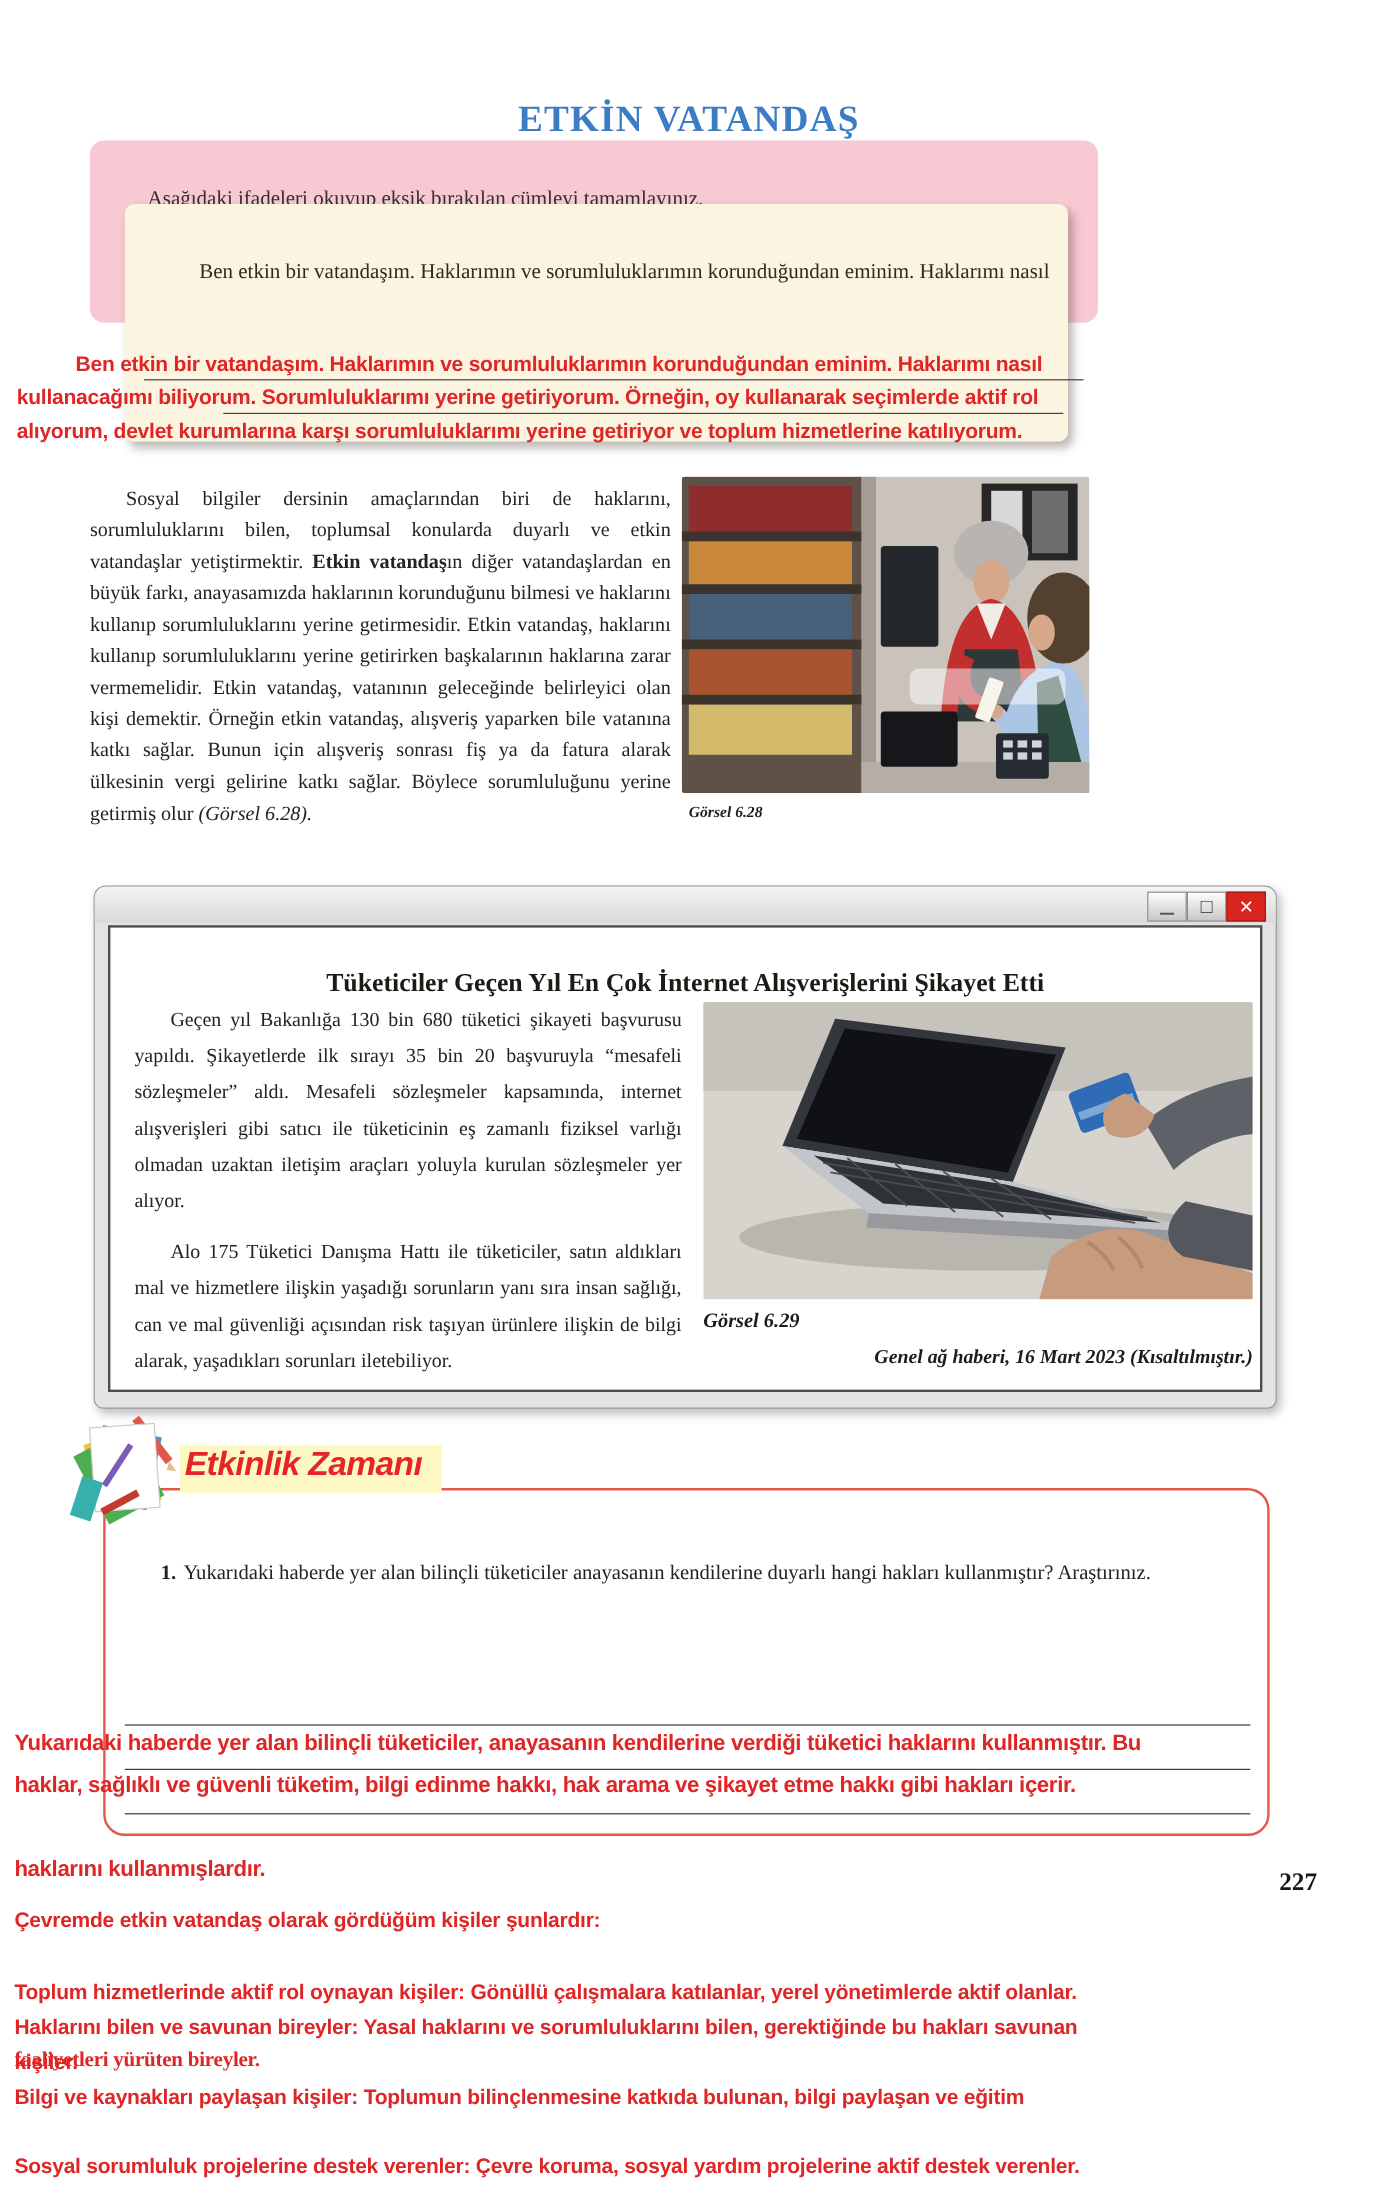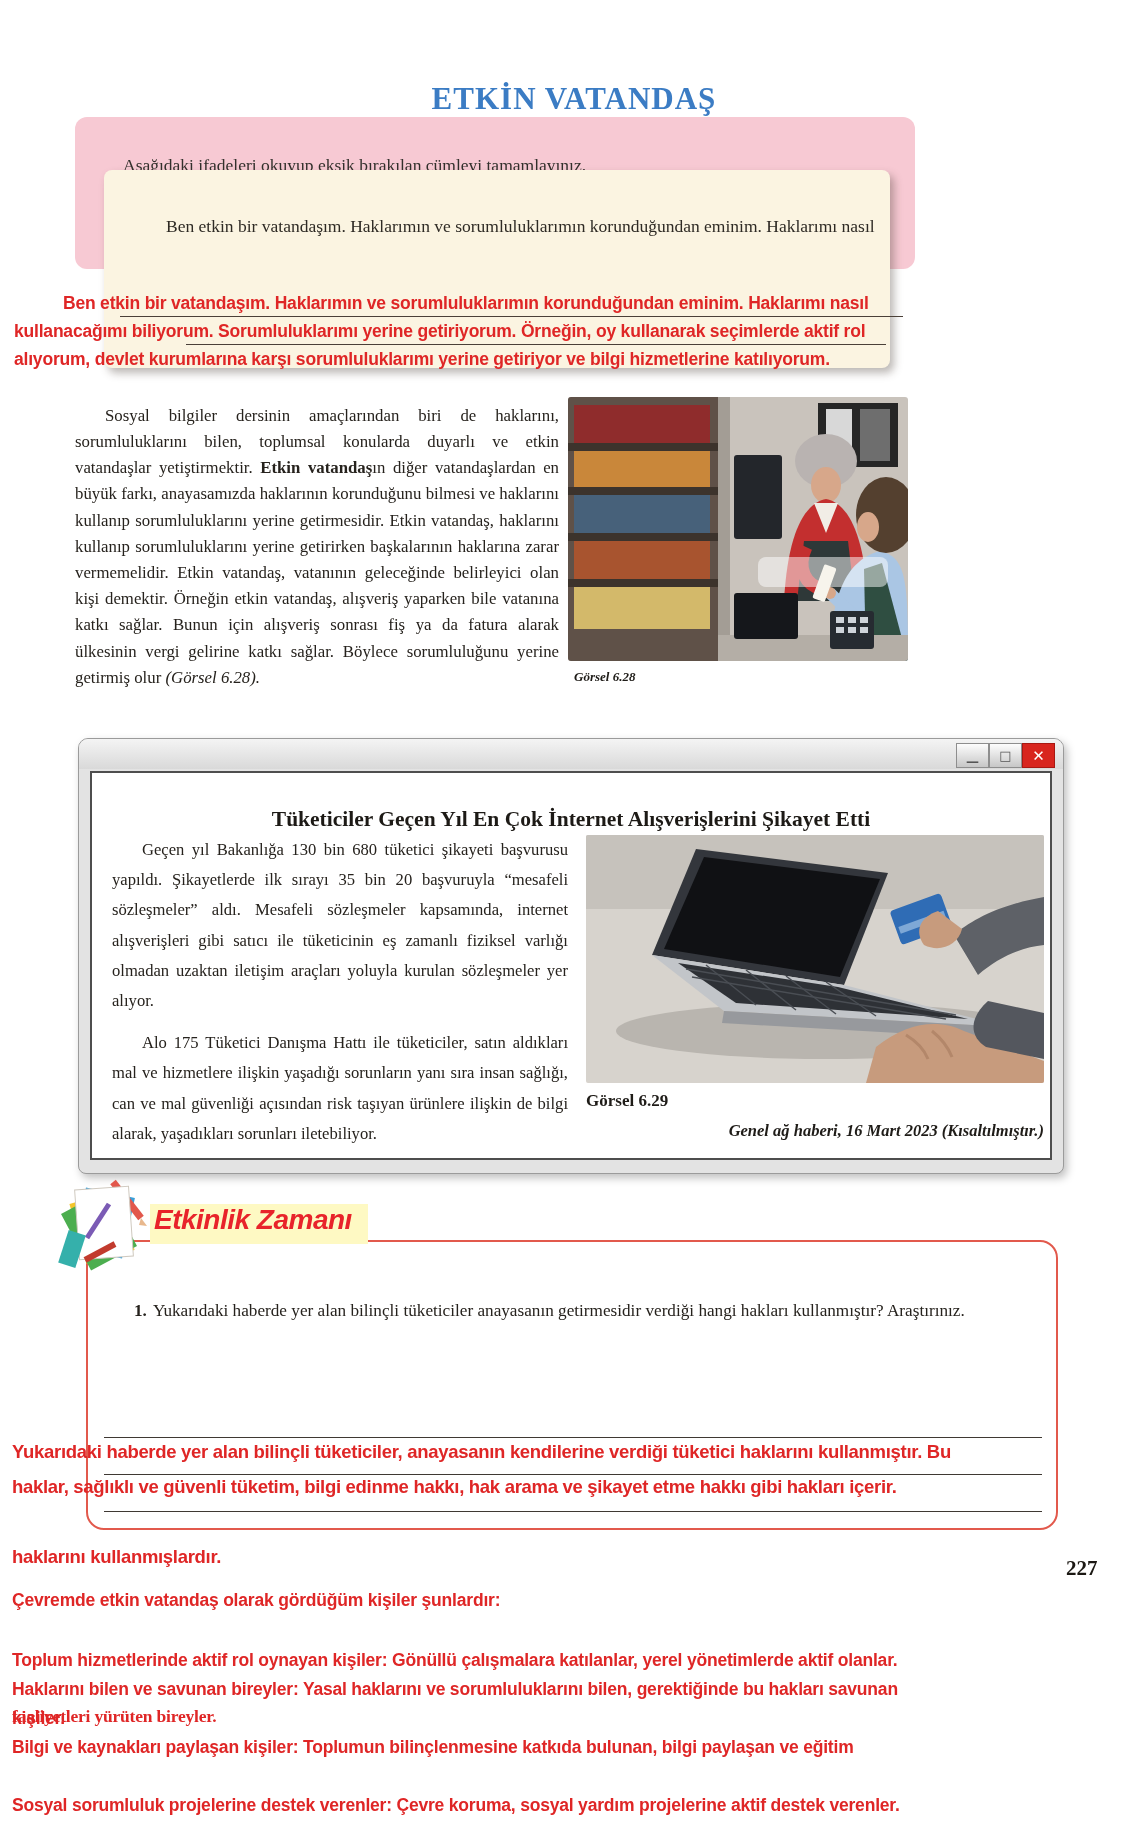--- a/index.html
+++ b/index.html
@@ -44,21 +44,21 @@
   .winbtn-min span{transform:translateY(6px);font-weight:bold;}
   .winbtn-close{background:#d8251e;border-color:#a81812;color:#fff;font-weight:bold;font-size:15px;}
   .panel{position:absolute;left:11px;right:11px;top:32px;bottom:13px;background:#fff;border:2px solid #4e4e4e;}
   .headline{position:absolute;left:0;right:0;top:16px;text-align:center;font-size:21.5px;
             font-weight:bold;color:#1d1a16;}
   .newsleft{position:absolute;left:20px;top:62px;width:456px;font-size:16.6px;line-height:30.2px;
             text-align:justify;color:#26221d;}
   .newsleft p{margin:0 0 12px 0;text-indent:30px;}
   .newsright{position:absolute;left:494px;top:62px;width:458px;}
   .photo2{width:458px;height:248px;border-radius:2px;overflow:hidden;}
-  .cap2{margin-top:8px;font-size:17px;font-weight:bold;color:#1f1c18;}
+  .cap2{margin-top:8px;font-size:17px;font-weight:bold;font-style:italic;color:#1f1c18;}
   .newssource{margin-top:10px;text-align:right;font-size:16.5px;font-weight:bold;font-style:italic;color:#1f1c18;}
   
   .act-icon{position:absolute;left:55px;top:1176px;width:95px;height:98px;z-index:4;}
   .act-header{position:absolute;left:150px;top:1204px;z-index:3;background:#fef9c3;padding:0 16px 8px 4px;
               font-family:"Liberation Sans",sans-serif;font-weight:bold;font-style:italic;
               font-size:28px;color:#e8232a;letter-spacing:-0.5px;}
   .act-box{position:absolute;left:86px;top:1240px;width:972px;height:290px;
            border:2.5px solid #e2594c;border-radius:18px;box-sizing:border-box;}
   .q{position:absolute;left:20px;width:924px;font-size:17.2px;line-height:44px;
      text-align:justify;text-indent:26px;color:#26221d;}
@@ -89,21 +89,21 @@
   </div>
 
   <div class="creambox">
     <div class="cb-line cb-l1">Ben etkin bir vatandaşım. Haklarımın ve sorumluluklarımın korunduğundan eminim. Haklarımı nasıl</div>
   </div>
 
   <div class="rule rule-a"></div>
   <div class="rule rule-b"></div>
   <div class="ink ink-t1">Ben etkin bir vatandaşım. Haklarımın ve sorumluluklarımın korunduğundan eminim. Haklarımı nasıl</div>
   <div class="ink ink-t2">kullanacağımı biliyorum. Sorumluluklarımı yerine getiriyorum. Örneğin, oy kullanarak seçimlerde aktif rol</div>
-  <div class="ink ink-t3">alıyorum, devlet kurumlarına karşı sorumluluklarımı yerine getiriyor ve bilgi hizmetlerine katılıyorum.</div>
+  <div class="ink ink-t3">alıyorum, devlet kurumlarına karşı sorumluluklarımı yerine getiriyor ve toplum hizmetlerine katılıyorum.</div>
 
   <p class="bodypara"><span>Sosyal bilgiler dersinin amaçlarından biri de haklarını, sorumluluklarını bilen, toplumsal konularda duyarlı ve etkin vatandaşlar yetiştirmektir. </span><b>Etkin vatandaş</b><span>ın diğer vatandaşlardan en büyük farkı, anayasamızda haklarının korunduğunu bilmesi ve haklarını kullanıp sorumluluklarını yerine getirmesidir. Etkin vatandaş, haklarını kullanıp sorumluluklarını yerine getirirken başkalarının haklarına zarar vermemelidir. Etkin vatandaş, vatanının geleceğinde belirleyici olan kişi demektir. Örneğin etkin vatandaş, alışveriş yaparken bile vatanına katkı sağlar. Bunun için alışveriş sonrası fiş ya da fatura alarak ülkesinin vergi gelirine katkı sağlar. Böylece sorumluluğunu yerine getirmiş olur </span><i>(Görsel 6.28).</i></p>
 
   <div class="photo1">
     <svg width="340" height="264" viewBox="0 0 340 264">
       <rect width="340" height="264" fill="#c9c3bc"></rect>
       <rect x="0" y="0" width="150" height="264" fill="#5f5148"></rect>
       <rect x="6" y="8" width="136" height="38" fill="#8f2c2c"></rect>
       <rect x="6" y="54" width="136" height="36" fill="#c9873a"></rect>
       <rect x="6" y="98" width="136" height="38" fill="#47617a"></rect>
@@ -214,21 +214,21 @@
       <line x1="58" y1="6" x2="86" y2="42" stroke="#e2574c" stroke-width="7"></line>
       <polygon points="86,42 92,50 84,49" fill="#e8b88d"></polygon>
       <rect x="22" y="12" width="54" height="70" fill="#ffffff" stroke="#cfc9bf" transform="rotate(-4 49 47)"></rect>
       <line x1="54" y1="28" x2="32" y2="62" stroke="#7b5bb5" stroke-width="5"></line>
       <line x1="30" y1="84" x2="60" y2="68" stroke="#c23b2e" stroke-width="6"></line>
       <rect x="8" y="56" width="18" height="34" fill="#35b0ab" transform="rotate(18 17 73)"></rect>
     </svg>
   </div>
   <div class="act-header">Etkinlik Zamanı</div>
   <div class="act-box">
-    <p class="q q1"><b>1.</b><span>Yukarıdaki haberde yer alan bilinçli tüketiciler anayasanın getirmesidir verdiği hangi hakları kullanmıştır? Araştırınız.</span></p>
+    <p class="q q1"><b>1.</b><span>Yukarıdaki haberde yer alan bilinçli tüketiciler anayasanın kendilerine duyarlı hangi hakları kullanmıştır? Araştırınız.</span></p>
   </div>
   <div class="rule a-rule a-rule1"></div>
   <div class="rule a-rule a-rule2"></div>
   <div class="rule a-rule a-rule3"></div>
 
   <div class="ink ink-b ink-a1">Yukarıdaki haberde yer alan bilinçli tüketiciler, anayasanın kendilerine verdiği tüketici haklarını kullanmıştır. Bu</div>
   <div class="ink ink-b ink-a2">haklar, sağlıklı ve güvenli tüketim, bilgi edinme hakkı, hak arama ve şikayet etme hakkı gibi hakları içerir.</div>
   <div class="ink ink-b ink-a4">haklarını kullanmışlardır.</div>
 
   <div class="pagenum">227</div>

